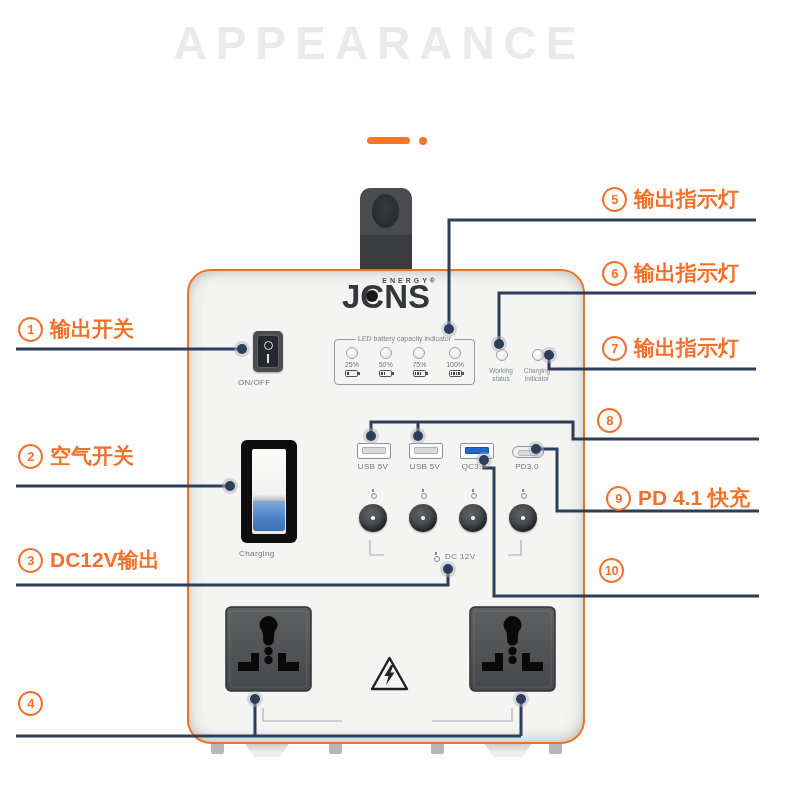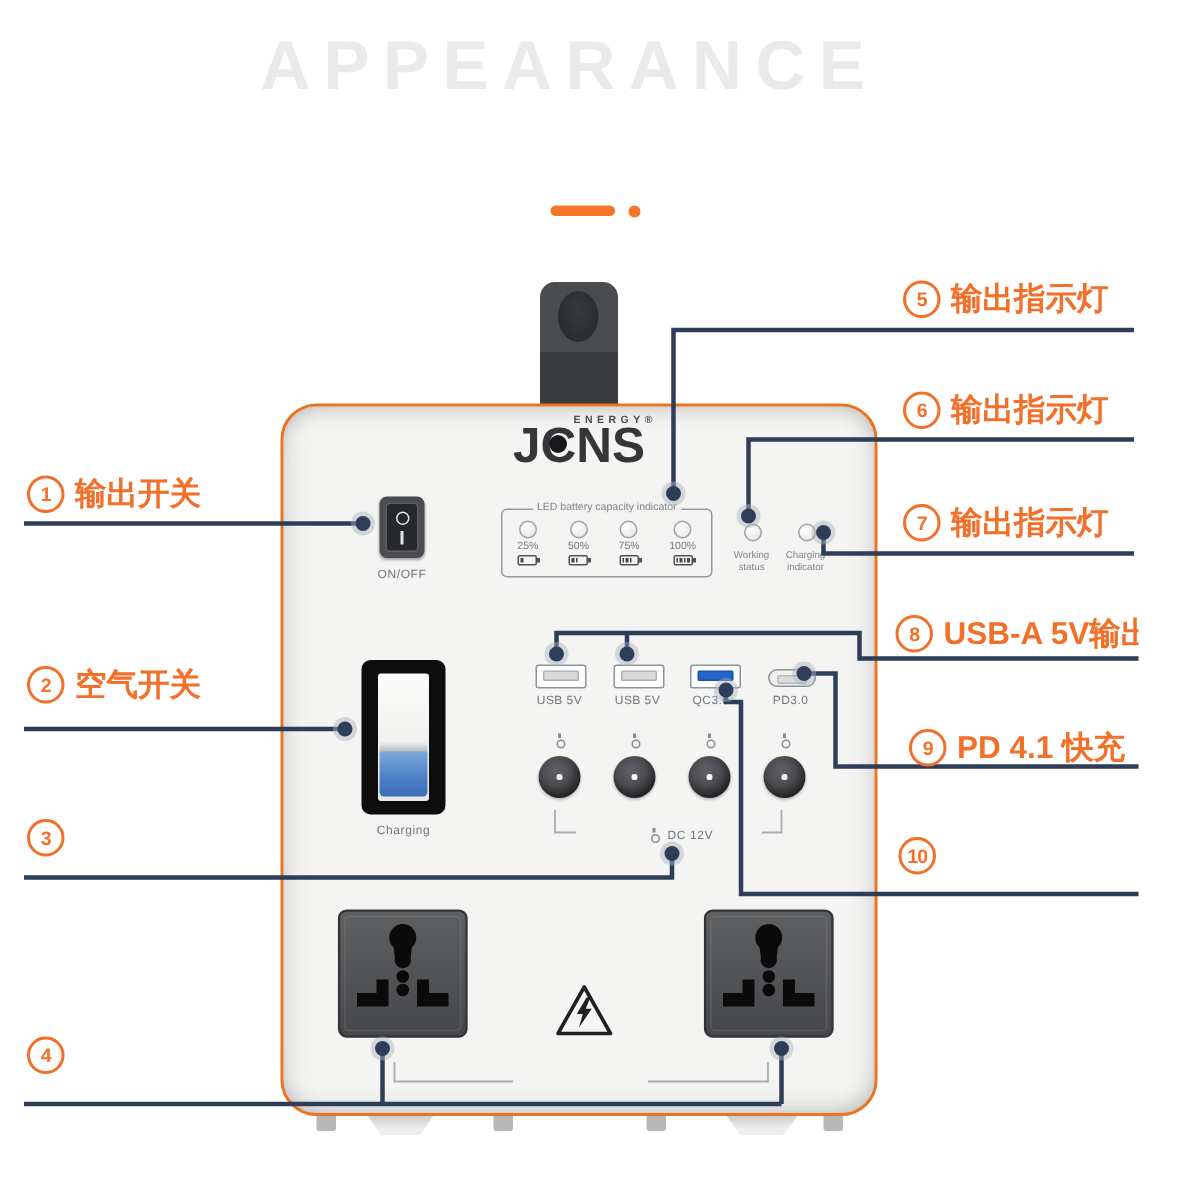--- a/index.html
+++ b/index.html
@@ -56,21 +56,21 @@
               background:radial-gradient(circle at 35% 30%,#ffffff,#e2e2e0);}
   .status-label{font-size:6.5px;line-height:8px;color:#7f8690;text-align:center;width:60px;}
 
   
   .sw{left:64px;top:60px;width:30px;height:41px;background:#4a4c50;border-radius:5px;
       box-shadow:0 1px 2px rgba(0,0,0,.35);}
   .sw-in{position:absolute;left:4px;top:4px;right:4px;bottom:4px;background:#26282b;
          border:1px solid #5d5f63;border-radius:3px;}
   .sym-o{width:7px;height:7px;border:1.5px solid #e2e3e5;border-radius:50%;margin:5px auto 4px;}
   .sym-i{width:2.5px;height:9px;background:#e2e3e5;margin:0 auto;}
-  .dev-label{font-size:8px;color:#6e747d;text-align:center;letter-spacing:.4px;}
+  .dev-label{font-size:8px;color:#6e747d;text-align:left;letter-spacing:.4px;}
 
   
   .bk{left:52px;top:169px;width:56px;height:103px;background:#0d0d0e;border-radius:6px;}
   .bk-face{position:absolute;left:11px;top:9px;right:11px;bottom:9px;
            background:linear-gradient(180deg,#fcfcfb,#e7e7e5);border-radius:2px;}
   .bk-cap{position:absolute;left:1px;right:1px;bottom:30px;height:10px;border-radius:4px 4px 0 0;
           background:linear-gradient(180deg,#f3f4f5,#9aa0a6);}
   .bk-lever{position:absolute;left:1px;right:1px;bottom:3px;height:30px;border-radius:2px 2px 3px 3px;
             background:linear-gradient(180deg,#7fa9de 0%,#4a7fc6 60%,#3f6eb4 100%);}
 
@@ -324,39 +324,39 @@
   <div class="abs co" style="left:18px;top:315px">
     <span class="co-num">1</span>
     <span>输出开关</span>
   </div>
   <div class="abs co" style="left:18px;top:442px">
     <span class="co-num">2</span>
     <span>空气开关</span>
   </div>
   <div class="abs co" style="left:18px;top:546px">
     <span class="co-num">3</span>
+    <span>DC12V输出</span>
   </div>
   <div class="abs co" style="left:18px;top:691px">
     <span class="co-num">4</span>
   </div>
   <div class="abs co" style="left:602px;top:185px">
     <span class="co-num">5</span>
     <span>输出指示灯</span>
   </div>
   <div class="abs co" style="left:602px;top:259px">
     <span class="co-num">6</span>
     <span>输出指示灯</span>
   </div>
   <div class="abs co" style="left:602px;top:334px">
     <span class="co-num">7</span>
     <span>输出指示灯</span>
   </div>
   <div class="abs co" style="left:597px;top:408px">
     <span class="co-num">8</span>
-    <span>USB-A 5V输出</span>
   </div>
   <div class="abs co" style="left:606px;top:484px">
     <span class="co-num">9</span>
     <span>PD 4.1 快充</span>
   </div>
   <div class="abs co" style="left:599px;top:558px">
     <span class="co-num">10</span>
   </div>
 
 </div>

